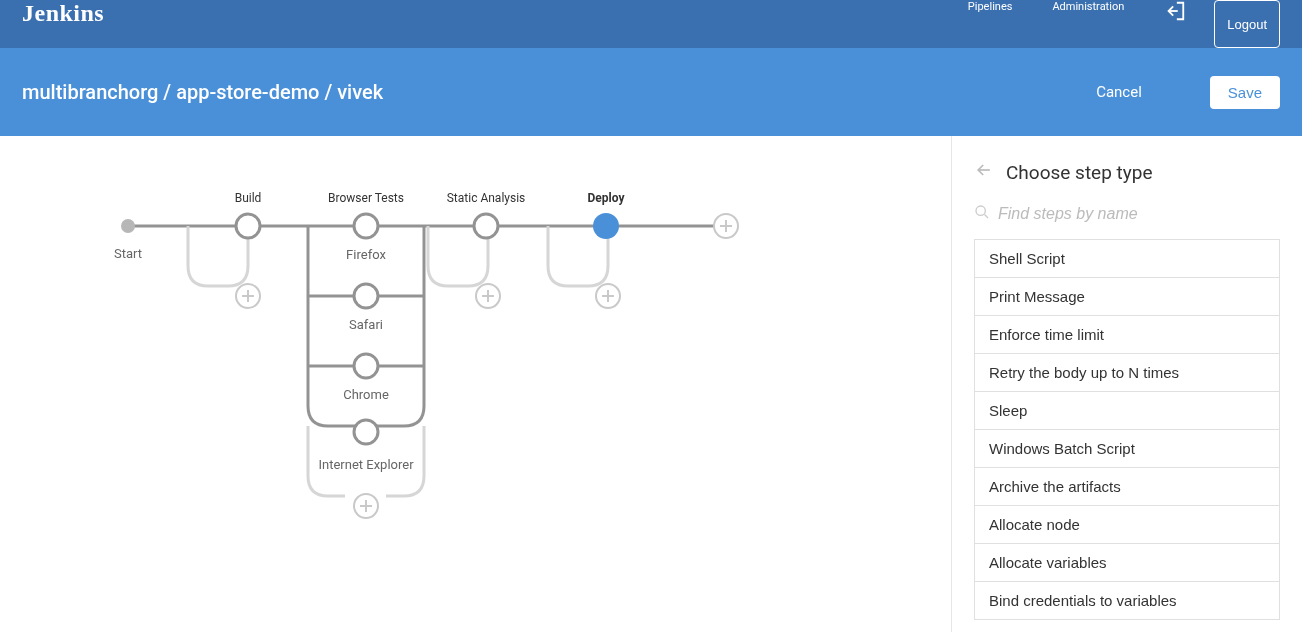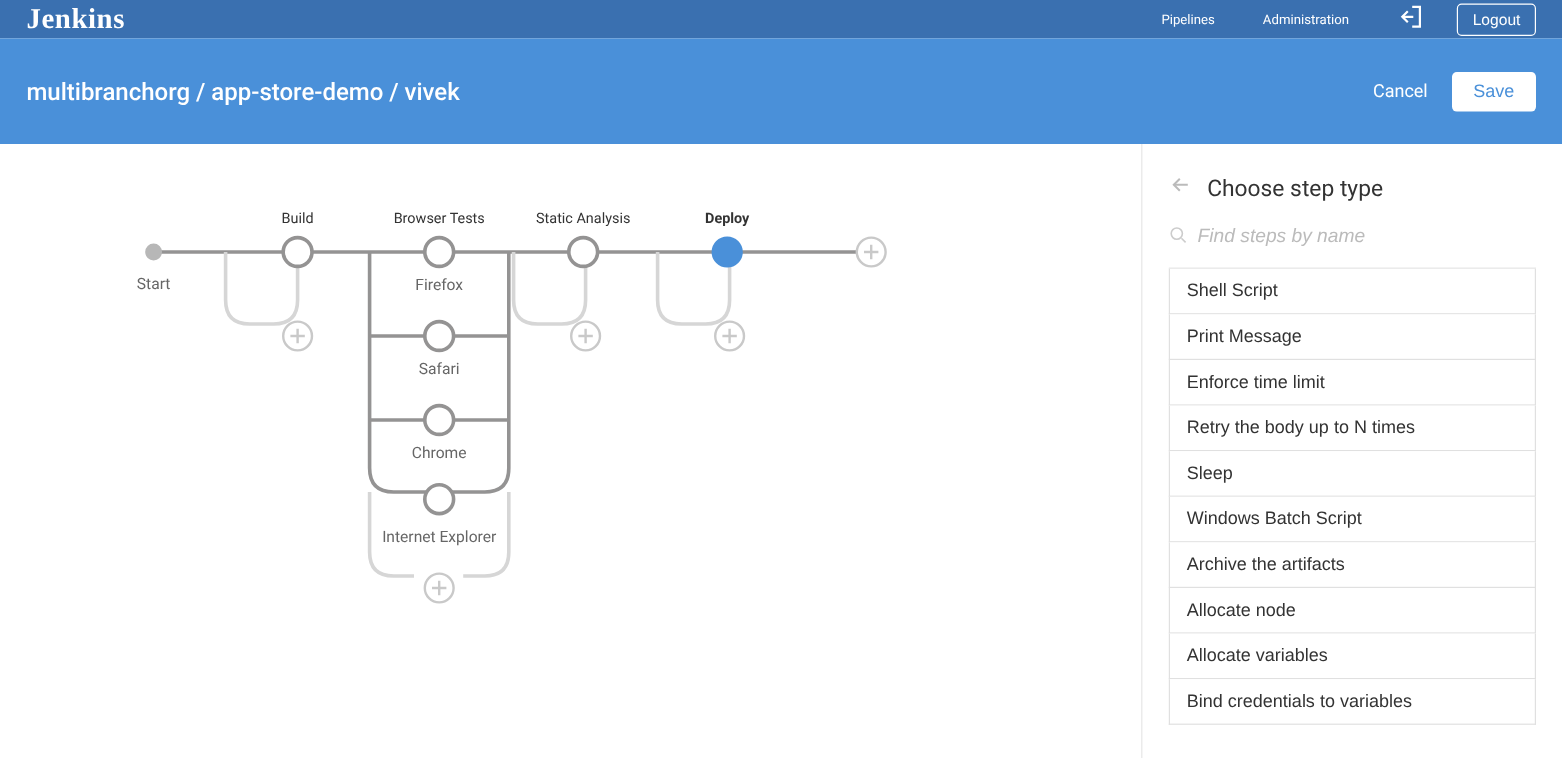--- a/index.html
+++ b/index.html
@@ -1,31 +1,31 @@
 <!DOCTYPE html>
 <html><head>
 <meta charset="utf-8">
 <style>
   * { box-sizing: border-box; margin: 0; padding: 0; }
   body { font-family: -apple-system, BlinkMacSystemFont, "Segoe UI", Roboto, Helvetica, Arial, sans-serif; background: #fff; color: #333; width: 1302px; height: 632px; overflow: hidden; }
 
   
-  .topbar { background: #3a70b0; height: 32px; display: flex; align-items: center; padding: 0 22px; }
+  .topbar { background: #3a70b0; height: 48px; display: flex; padding: 0 22px; }
   .logo { color: #fff; font-family: Georgia, "Times New Roman", serif; font-weight: bold; font-size: 24px; letter-spacing: 0.5px; }
   .topbar-spacer { flex: 1; }
   .nav-link { color: #fff; font-size: 11px; margin-right: 40px; cursor: pointer; }
   .exit-icon { color: #fff; margin-right: 28px; cursor: pointer; }
   .logout-btn { border: 1px solid #fff; color: #fff; background: transparent; padding: 5px 12px; border-radius: 4px; font-size: 13px; cursor: pointer; }
 
   
   .subheader { background: #4a90d9; height: 88px; display: flex; align-items: center; padding: 0 22px; }
   .breadcrumb { color: #fff; font-size: 20px; font-weight: 500; }
   .sub-spacer { flex: 1; }
   .cancel-link { color: #fff; font-size: 15px; margin-right: 20px; cursor: pointer; }
-  .save-btn { background: #fff; color: #4a90d9; border: none; padding: 8px 18px; border-radius: 4px; font-size: 15px; cursor: pointer; }
+  .save-btn { background: #fff; color: #4a90d9; border: none; padding: 8px 18px; border-radius: 4px; font-size: 15px; cursor: pointer; margin-left: 48px; }
 
   
   .main { display: flex; height: calc(632px - 120px); }
   .canvas { flex: 1; position: relative; border-right: 1px solid #e6e6e6; }
   .sidepanel { width: 350px; padding: 24px 22px 0 22px; display: flex; flex-direction: column; }
 
   
   .panel-head { display: flex; align-items: center; margin-bottom: 14px; }
   .back-arrow { margin-right: 12px; cursor: pointer; color: #bbb; }
   .panel-title { font-size: 19px; color: #333; font-weight: 400; }

